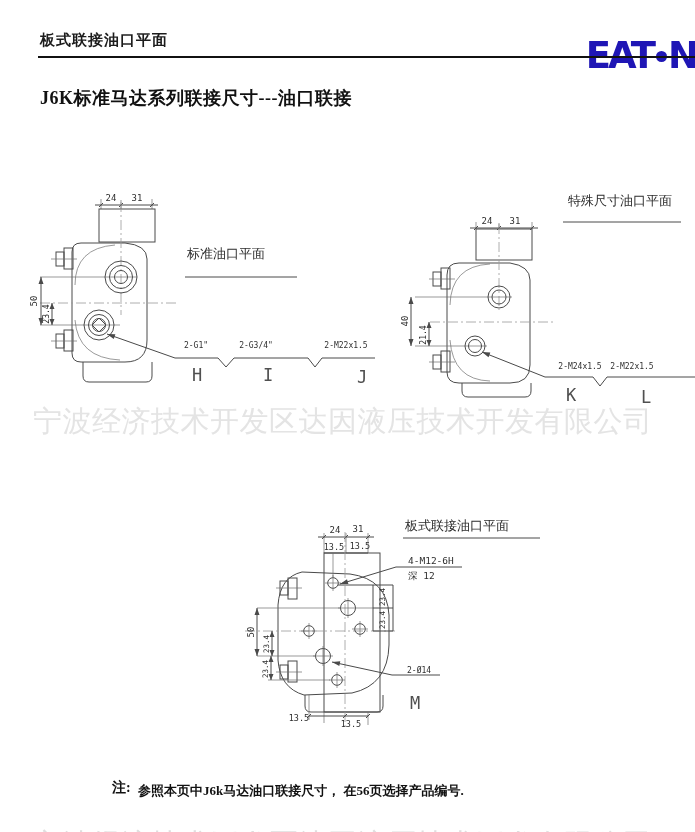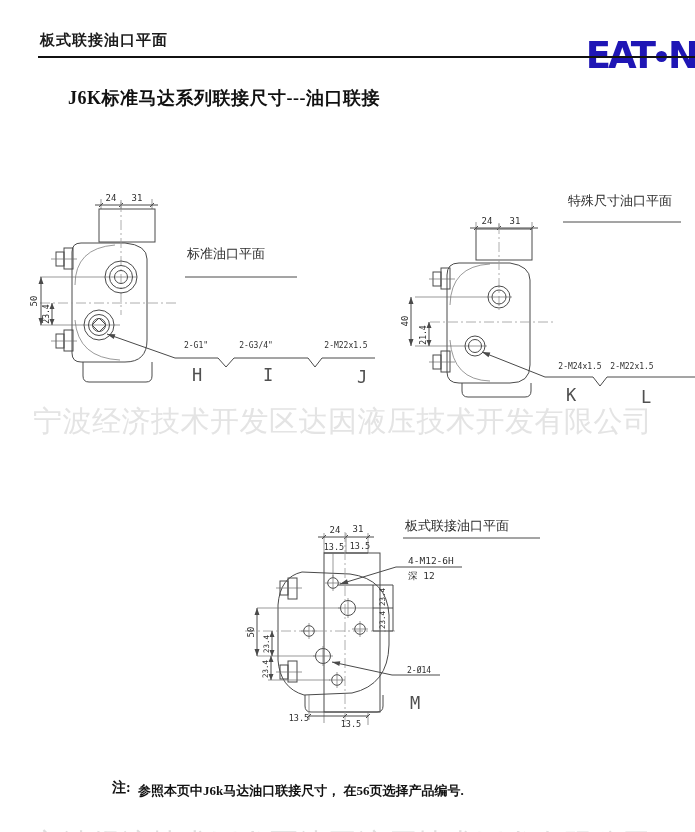--- a/index.html
+++ b/index.html
@@ -9,21 +9,21 @@
   }
   .abs{position:absolute;}
   
   .hdr-title{left:40px;top:31px;font-size:15px;font-weight:bold;color:#1c1c1c;letter-spacing:1px;}
   .hdr-rule{left:38px;top:56px;width:657px;height:2px;background:#111;}
   .logo{left:584px;top:2px;width:112px;height:44px;display:flex;align-items:center;justify-content:flex-end;margin-top:32px;}
   .logo span{font-family:"DejaVu Sans",sans-serif;font-weight:bold;font-size:37px;color:#1f16b5;letter-spacing:-3px;line-height:44px;}
   .logo .dot{display:inline-block;width:11px;height:11px;border-radius:50%;background:#1f16b5;margin:0 1px 0 3px;}
   
   .page-title{left:40px;top:86px;font-size:18px;font-weight:bold;color:#111;
-    font-family:"Liberation Serif","DejaVu Serif",serif;letter-spacing:0.5px;margin-left:28px;}
+    font-family:"Liberation Serif","DejaVu Serif",serif;letter-spacing:0.5px;}
   
   .wm{left:33px;font-size:29px;color:#e4e4e4;letter-spacing:0.5px;white-space:nowrap;
       font-family:Liberation Sans, sans-serif;}
   .wm1{top:402px;}
   .wm2{top:825px;color:#dedede;}
   
   .note{left:112px;top:779px;width:520px;display:flex;color:#111;
     font-family:"Liberation Serif","DejaVu Serif",serif;}
   .note-label{font-size:14px;font-weight:bold;flex:0 0 26px;}
   .note-lines{font-size:13px;font-weight:600;line-height:23px;}

